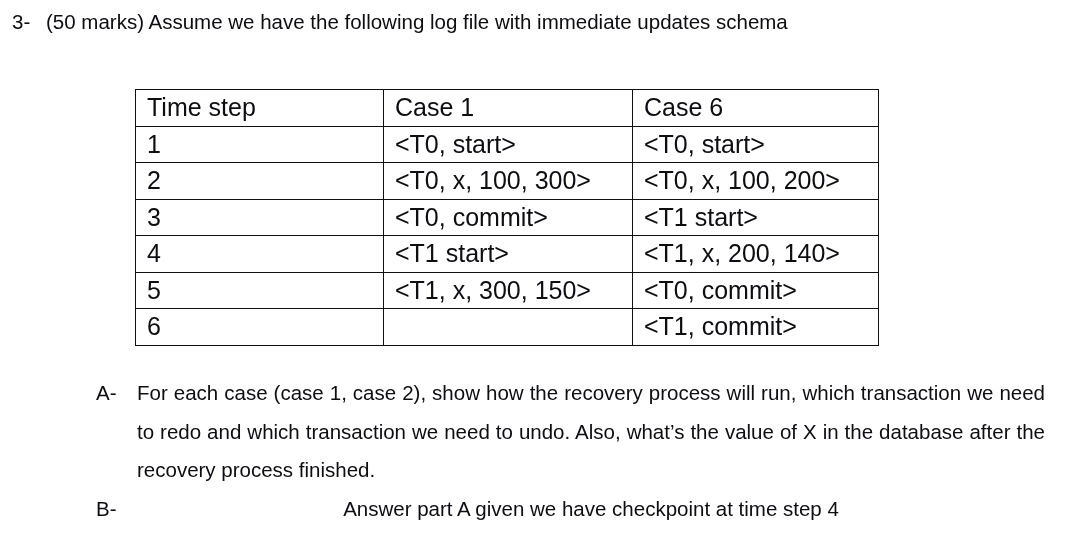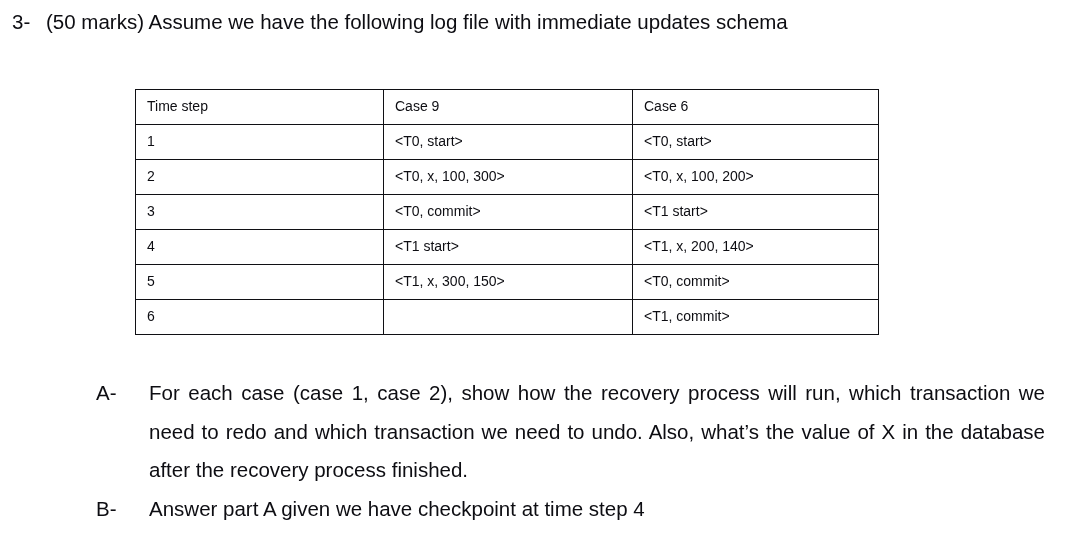--- a/index.html
+++ b/index.html
@@ -40,21 +40,21 @@
 
   
   .log-table-wrap {
     position: absolute;
     left: 135px;
     top: 89px;
   }
   table.log-table {
     border-collapse: collapse;
     table-layout: fixed;
-    font-size: 14px;
+    font-size: 25px;
     line-height: 1.1;
   }
   table.log-table col.c-step  { width: 248px; }
   table.log-table col.c-case1 { width: 249px; }
   table.log-table col.c-case2 { width: 246px; }
 
   table.log-table th,
   table.log-table td {
     border: 1.3px solid #101014;
     padding: 4px 0 4px 11px;
@@ -81,45 +81,44 @@
     align-items: flex-start;
   }
   .part-marker {
     flex: 0 0 41px;
     width: 41px;
   }
   .part-body {
     flex: 1 1 auto;
     text-align: justify;
     text-justify: inter-word;
-    margin-left: 12px;
   }
   .part-body.no-justify {
-    text-align: left;
+    text-align: center;
   }
 </style>
 </head>
 <body>
 
 <div class="question-stem">
   <span class="stem-marker">3-</span>
   <span class="stem-text">(50 marks) Assume we have the following log file with immediate updates schema</span>
 </div>
 
 <div class="log-table-wrap">
   <table class="log-table">
     <colgroup>
       <col class="c-step">
         <col class="c-case1">
         <col class="c-case2">
     </colgroup>
     <thead>
       <tr>
         <th>Time step</th>
-        <th>Case 9</th>
+        <th>Case 1</th>
         <th>Case 6</th>
       </tr>
     </thead>
     <tbody>
       <tr>
         <td>1</td>
         <td>&lt;T0, start&gt;</td>
         <td>&lt;T0, start&gt;</td>
       </tr>
       <tr>

